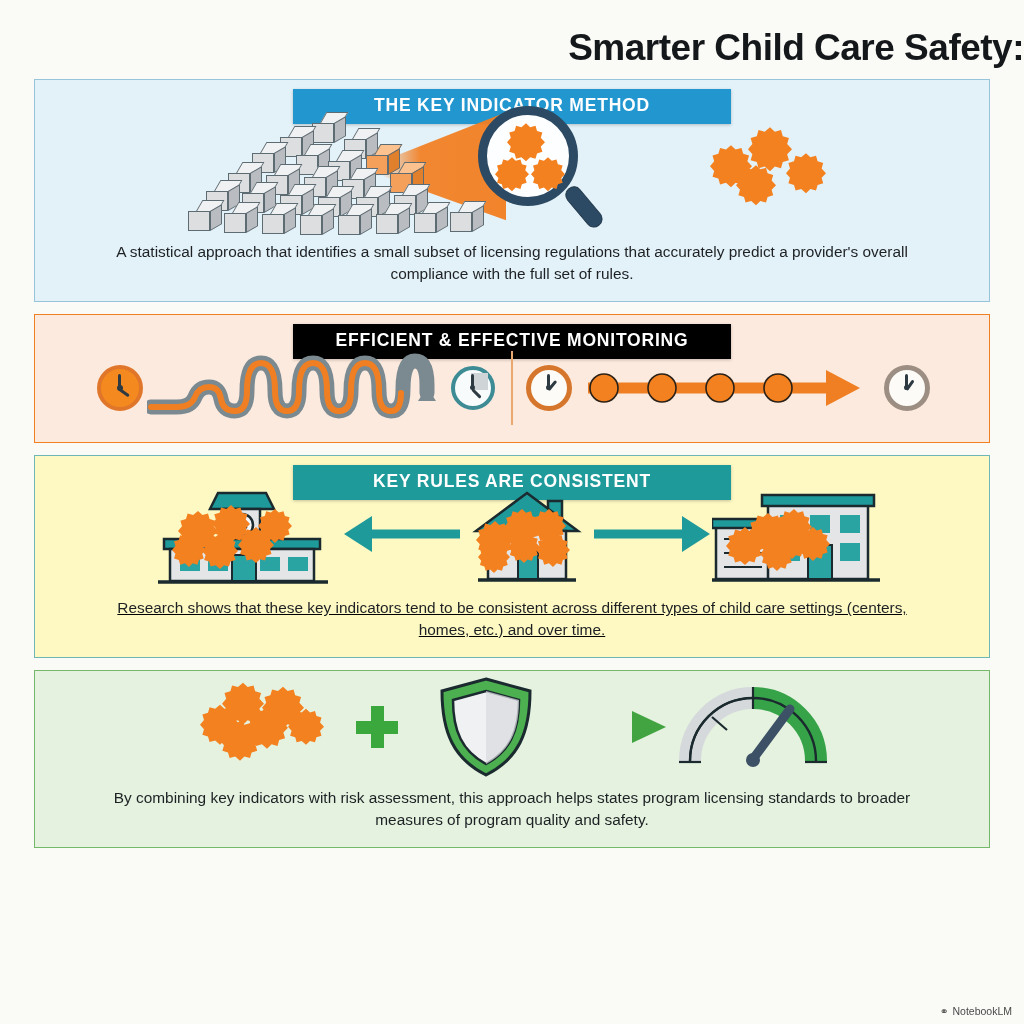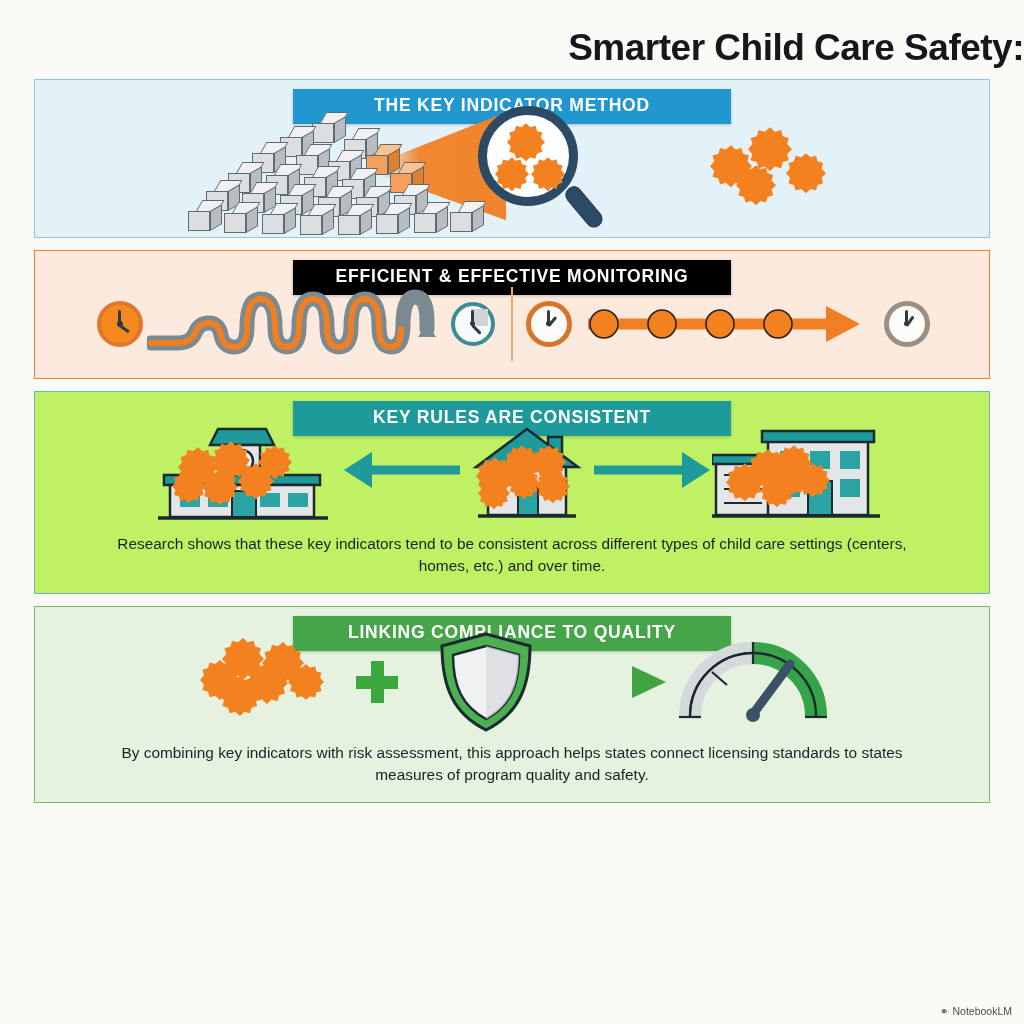--- a/index.html
+++ b/index.html
@@ -15,21 +15,21 @@
   .title-wrap { padding: 24px 0 8px; text-align: right; }
   .title-line {
     font-size: 37px; font-weight: bold; color: #15181a;
     letter-spacing: -0.5px; line-height: 1.28;
   }
 
   
   .section { position: relative; margin: 0 34px 12px; border: 1.5px solid #9bb8c4; }
   .sec1 { background: #e3f1f8; border-color: #97c4da; }
   .sec2 { background: #fdeade; border-color: #ef8023; }
-  .sec3 { background: #bef264; border-color: #6fb6b6; }
+  .sec3 { background: #fef9c3; border-color: #6fb6b6; text-decoration: underline; }
   .sec4 { background: #e4f2df; border-color: #74b96a; }
 
   .banner-row { position: relative; height: 19px; }
   .banner {
     position: absolute; left: 50%; top: -11px; transform: translateX(-50%);
     min-width: 438px; padding: 6px 26px 8px; text-align: center;
     color: #fff; font-weight: bold; font-size: 17.5px; letter-spacing: 0.8px;
     box-shadow: 0 1px 3px rgba(0,0,0,.22);
     white-space: nowrap;
     margin-top: 20px;
@@ -274,20 +274,21 @@
         </div>
       </div>
 
       <div class="star-cluster" style="width:140px;height:90px;margin-left:80px;">
         <span class="star" style="width:42px;height:42px;left:10px;top:22px;"></span>
         <span class="star" style="width:44px;height:44px;left:48px;top:4px;"></span>
         <span class="star" style="width:40px;height:40px;left:36px;top:42px;"></span>
         <span class="star" style="width:40px;height:40px;left:86px;top:30px;"></span>
       </div>
     </div>
+    <div class="caption">A statistical approach that identifies a small subset of licensing regulations that accurately predict a provider's overall compliance with the full set of rules.</div>
   </div>
 
   <div class="section sec2">
     <div class="banner-row">
       <div class="banner b2">EFFICIENT &amp; EFFECTIVE MONITORING</div>
     </div>
     <div class="art">
 
       <div style="display:flex;align-items:center;gap:4px;width:430px;justify-content:center;">
 
@@ -424,23 +425,20 @@
         <span class="star" style="width:36px;height:36px;left:62px;top:44px;"></span>
         <span class="star" style="width:36px;height:36px;left:64px;top:30px;"></span>
         <span class="star" style="width:34px;height:34px;left:48px;top:58px;"></span>
         <span class="star" style="width:34px;height:34px;left:84px;top:48px;"></span>
       </div>
     </div>
     <div class="caption">Research shows that these key indicators tend to be consistent across different types of child care settings (centers, homes, etc.) and over time.</div>
   </div>
 
   <div class="section sec4">
-    <div class="banner-row">
-      <div class="banner b4">LINKING COMPLIANCE TO QUALITY</div>
-    </div>
     <div class="art">
 
       <div class="star-cluster" style="width:160px;height:96px;">
         <span class="star" style="width:42px;height:42px;left:26px;top:4px;"></span>
         <span class="star" style="width:42px;height:42px;left:66px;top:8px;"></span>
         <span class="star" style="width:40px;height:40px;left:4px;top:26px;"></span>
         <span class="star" style="width:42px;height:42px;left:50px;top:28px;"></span>
         <span class="star" style="width:40px;height:40px;left:24px;top:42px;"></span>
         <span class="star" style="width:36px;height:36px;left:92px;top:30px;"></span>
       </div>
@@ -471,20 +469,20 @@
         <path d="M12,80 A63,63 0 0 1 138,80" fill="none" stroke="#1a2a2e" stroke-width="2.4"></path>
         <path d="M12,80 A63,63 0 0 1 138,80" fill="none" stroke="none"></path>
         <path d="M34,36 L49,49" stroke="#1a2a2e" stroke-width="2.2"></path>
         <path d="M75,6 L75,28" stroke="#1a2a2e" stroke-width="2.2"></path>
         <line x1="1" y1="81" x2="23" y2="81" stroke="#1a2a2e" stroke-width="2.2"></line>
         <line x1="127" y1="81" x2="149" y2="81" stroke="#1a2a2e" stroke-width="2.2"></line>
         <line x1="75" y1="78" x2="112" y2="28" stroke="#3d5166" stroke-width="9" stroke-linecap="round"></line>
         <circle cx="75" cy="79" r="7" fill="#3d5166"></circle>
       </svg>
     </div>
-    <div class="caption">By combining key indicators with risk assessment, this approach helps states connect licensing standards to states measures of program quality and safety.</div>
+    <div class="caption">By combining key indicators with risk assessment, this approach helps states program licensing standards to broader measures of program quality and safety.</div>
   </div>
 
   <div class="watermark">
     <span>⚭</span>
     <span>NotebookLM</span>
   </div>
 </div>
 
 </body></html>

